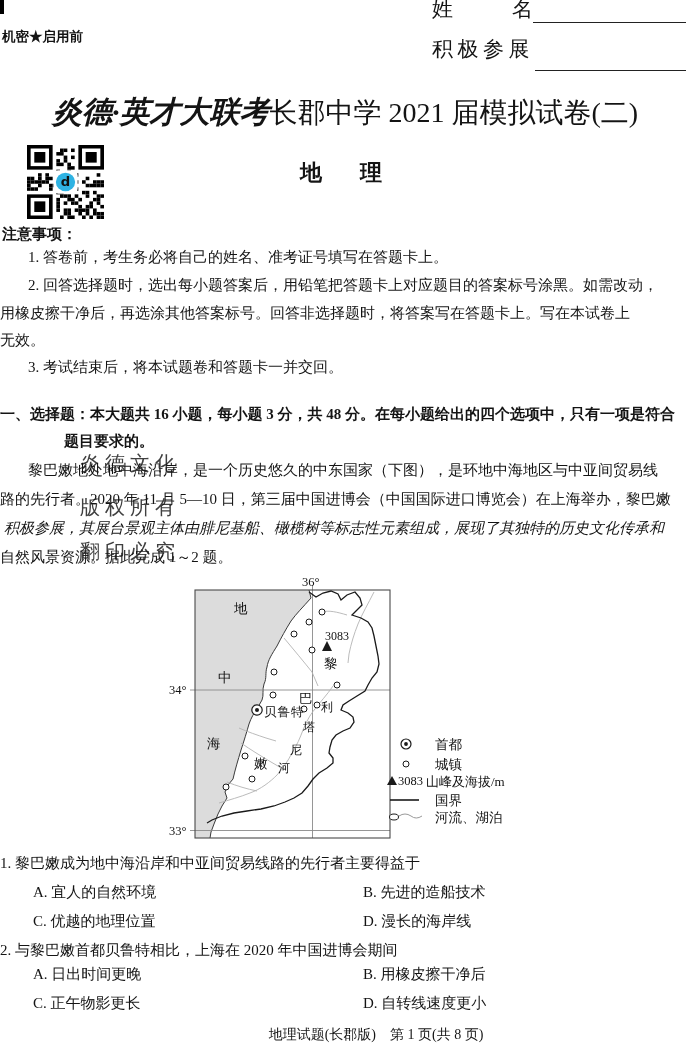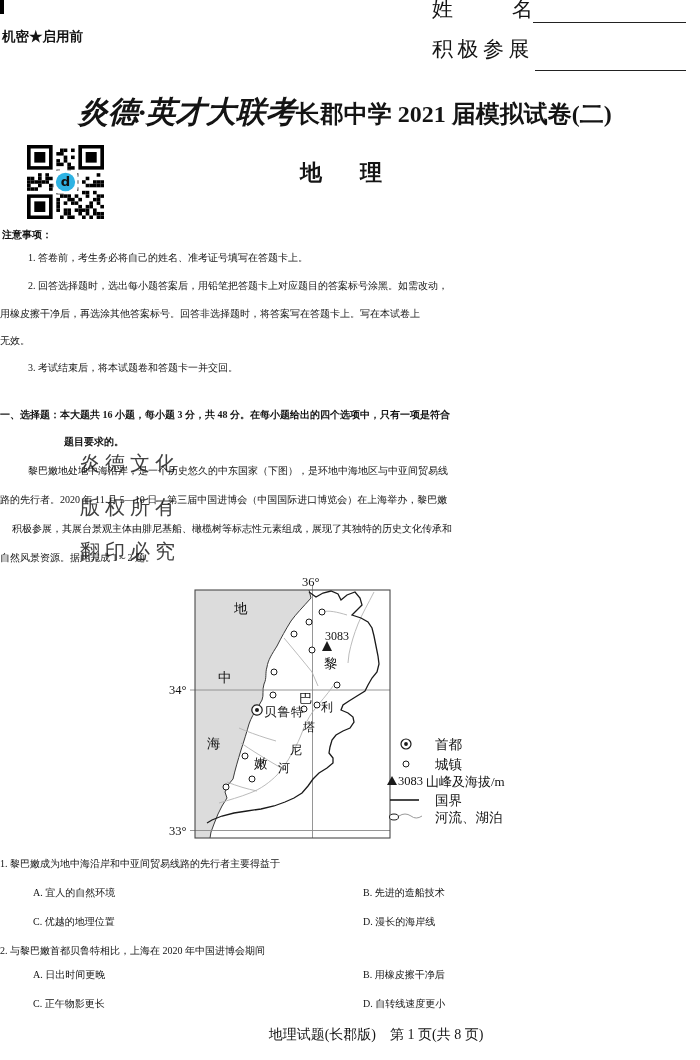--- a/index.html
+++ b/index.html
@@ -1,26 +1,26 @@
 <!DOCTYPE html>
 <html><head>
 <meta charset="utf-8">
 <style>
   html,body{margin:0;padding:0;background:#888;}
   #page{position:relative;width:700px;height:1060px;background:#ffffff;overflow:hidden;
         color:#141414;font-family:"Liberation Serif","DejaVu Serif",serif;}
-  .ln{position:absolute;white-space:nowrap;font-size:10px;line-height:19px;}
+  .ln{position:absolute;white-space:nowrap;font-size:15px;line-height:19px;}
   .hd{font-family:Liberation Serif, serif;font-weight:700;}
   .blank{position:absolute;border-bottom:1.5px solid #222;height:0;}
   .wm{position:absolute;left:80px;top:441px;color:#404040;font-size:20px;line-height:44px;
       letter-spacing:5px;font-family:"Liberation Serif","DejaVu Serif",serif;z-index:0;}
   .content{position:relative;z-index:1;}
   #title{position:absolute;left:0;top:92px;width:690px;text-align:center;}
   #title .script{font-weight:700;font-style:italic;font-size:30px;}
-  #title .regular{font-size:24px;font-weight:bold;}
+  #title .regular{font-size:28px;}
   #subject{position:absolute;left:0;top:158px;width:690px;text-align:center;
            font-weight:700;font-size:22px;letter-spacing:8px;}
   #footer{position:absolute;left:18px;top:1026px;width:700px;text-align:center;font-size:14px;padding-left:8px;}
   svg text{font-family:"Liberation Serif","DejaVu Serif",serif;fill:#111;}
   .corner-mark{position:absolute;left:0;top:0;width:4px;height:14px;background:#000;}
 </style>
 </head>
 <body>
 
 <div id="page">
@@ -185,21 +185,21 @@
     <div class="ln" style="left:28px;top:276px;">2. 回答选择题时，选出每小题答案后，用铅笔把答题卡上对应题目的答案标号涂黑。如需改动，</div>
     <div class="ln" style="left:0px;top:304px;">用橡皮擦干净后，再选涂其他答案标号。回答非选择题时，将答案写在答题卡上。写在本试卷上</div>
     <div class="ln" style="left:0px;top:331px;">无效。</div>
     <div class="ln" style="left:28px;top:358px;">3. 考试结束后，将本试题卷和答题卡一并交回。</div>
 
     <div class="ln hd" style="left:0px;top:405px;">一、选择题：本大题共 16 小题，每小题 3 分，共 48 分。在每小题给出的四个选项中，只有一项是符合</div>
     <div class="ln hd" style="left:28px;top:432px;margin-left:36px;">题目要求的。</div>
 
     <div class="ln" style="left:28px;top:461px;text-align:right;">黎巴嫩地处地中海沿岸，是一个历史悠久的中东国家（下图），是环地中海地区与中亚间贸易线</div>
     <div class="ln" style="left:0px;top:490px;">路的先行者。2020 年 11 月 5—10 日，第三届中国进博会（中国国际进口博览会）在上海举办，黎巴嫩</div>
-    <div class="ln" style="left:12px;top:519px;">积极参展，其展台景观主体由腓尼基船、橄榄树等标志性元素组成，展现了其独特的历史文化传承和</div>
+    <div class="ln" style="left:4px;top:519px;font-style:italic;">积极参展，其展台景观主体由腓尼基船、橄榄树等标志性元素组成，展现了其独特的历史文化传承和</div>
     <div class="ln" style="left:0px;top:548px;">自然风景资源。据此完成 1～2 题。</div>
 
     <svg style="position:absolute;left:165px;top:573px;" width="370" height="272" viewBox="165 573 370 272">
 
       <path fill="#dcdcdc" stroke="none" d="M195,590 L309,590 L311,598 C303,607 296,614 291,621 C286,629 281,638 277,646 C272,654 268,660 267,667
            C265,673 267,678 264,684 C262,690 264,695 262,700 L258,707 C254,713 251,718 249,724 C247,731 244,741 241,750
            C238,760 235,770 233,779 L228,785 L225,792 L227,798 L222,806 L218,814 L214,824 L211,832 L210,838 L195,838 Z"></path>
 
       <path fill="none" stroke="#3a3a3a" stroke-width="1" d="M309,590 L311,598 C303,607 296,614 291,621 C286,629 281,638 277,646 C272,654 268,660 267,667
            C265,673 267,678 264,684 C262,690 264,695 262,700 L258,707 C254,713 251,718 249,724 C247,731 244,741 241,750

